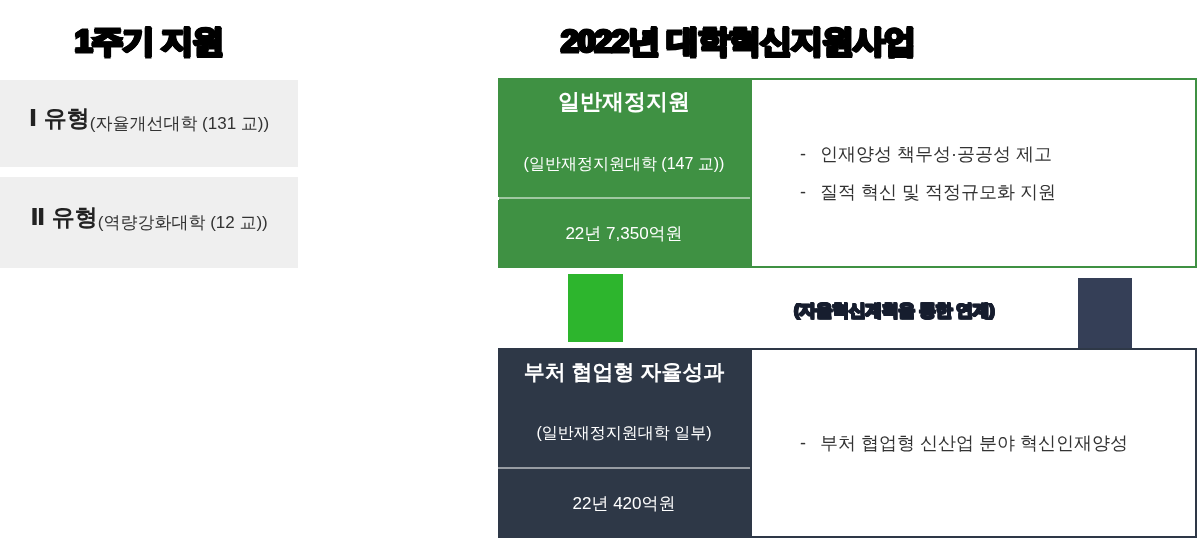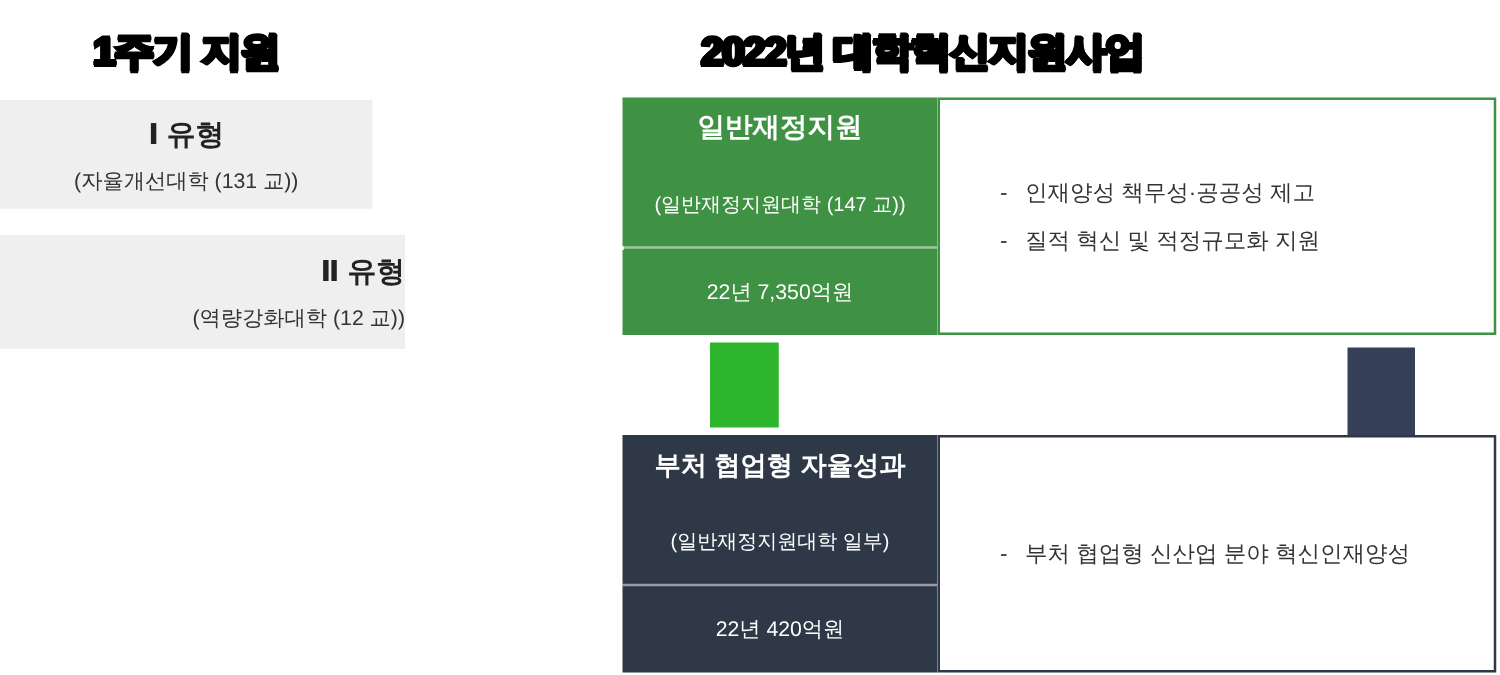--- a/index.html
+++ b/index.html
@@ -22,21 +22,21 @@
     -webkit-text-stroke:2px #161d2e;
     text-shadow:1px 0 #161d2e,-1px 0 #161d2e,0 1px #161d2e,0 -1px #161d2e,
                 1px 1px #161d2e,-1px -1px #161d2e;
   }
 
   .header{top:26px;text-align:center;font-size:32px;line-height:30px;}
   .header-left{left:0;width:298px;}
   .header-right{left:278px;width:920px;}
 
   .graybox{
-    background:#efefef;display:flex;flex-direction:column;
+    background:#efefef;display:flex;flex-direction:row;
     align-items:center;justify-content:center;text-align:center;
   }
   .graybox .t{font-size:23px;font-weight:bold;color:#222;margin-bottom:10px;}
   .graybox .s{font-size:17px;color:#333;}
 
   .mergebox{
     background:#efefef;display:flex;align-items:center;justify-content:center;
     font-size:18px;color:#8b8b8b;letter-spacing:.5px;
   }
 
@@ -74,21 +74,21 @@
 
 <div class="canvas">
 
   <div class="abs header header-left ultra">1주기 지원</div>
   <div class="abs header header-right ultra">2022년 대학혁신지원사업</div>
 
   <div class="abs graybox" style="left:0;top:80px;width:298px;height:87px;">
     <div class="t">Ⅰ 유형</div>
     <div class="s">(자율개선대학 (131 교))</div>
   </div>
-  <div class="abs graybox" style="left:0;top:188px;width:324px;height:91px;align-items:flex-end;">
+  <div class="abs graybox" style="left:0;top:177px;width:298px;height:91px;">
     <div class="t">Ⅱ 유형</div>
     <div class="s">(역량강화대학 (12 교))</div>
   </div>
 
 
   <div class="abs bigbox green" style="left:498px;top:78px;width:252px;height:190px;">
     <div class="top">
       <div class="t">일반재정지원</div>
       <div class="s">(일반재정지원대학 (147 교))</div>
     </div>
@@ -104,20 +104,21 @@
       <span>인재양성 책무성·공공성 제고</span>
     </div>
     <div class="bullet">
       <span class="dash">-</span>
       <span>질적 혁신 및 적정규모화 지원</span>
     </div>
   </div>
 
   <div class="connector conn-green"></div>
   <div class="connector conn-navy"></div>
+  <div class="abs linklabel ultra-sm">(자율혁신계획을 통한 연계)</div>
 
   <div class="abs bigbox navy" style="left:498px;top:348px;width:252px;height:190px;">
     <div class="top">
       <div class="t" style="font-size:21px;">부처 협업형 자율성과</div>
       <div class="s">(일반재정지원대학 일부)</div>
     </div>
     <div class="divider"></div>
     <div class="bottom">22년 420억원</div>
   </div>
 

